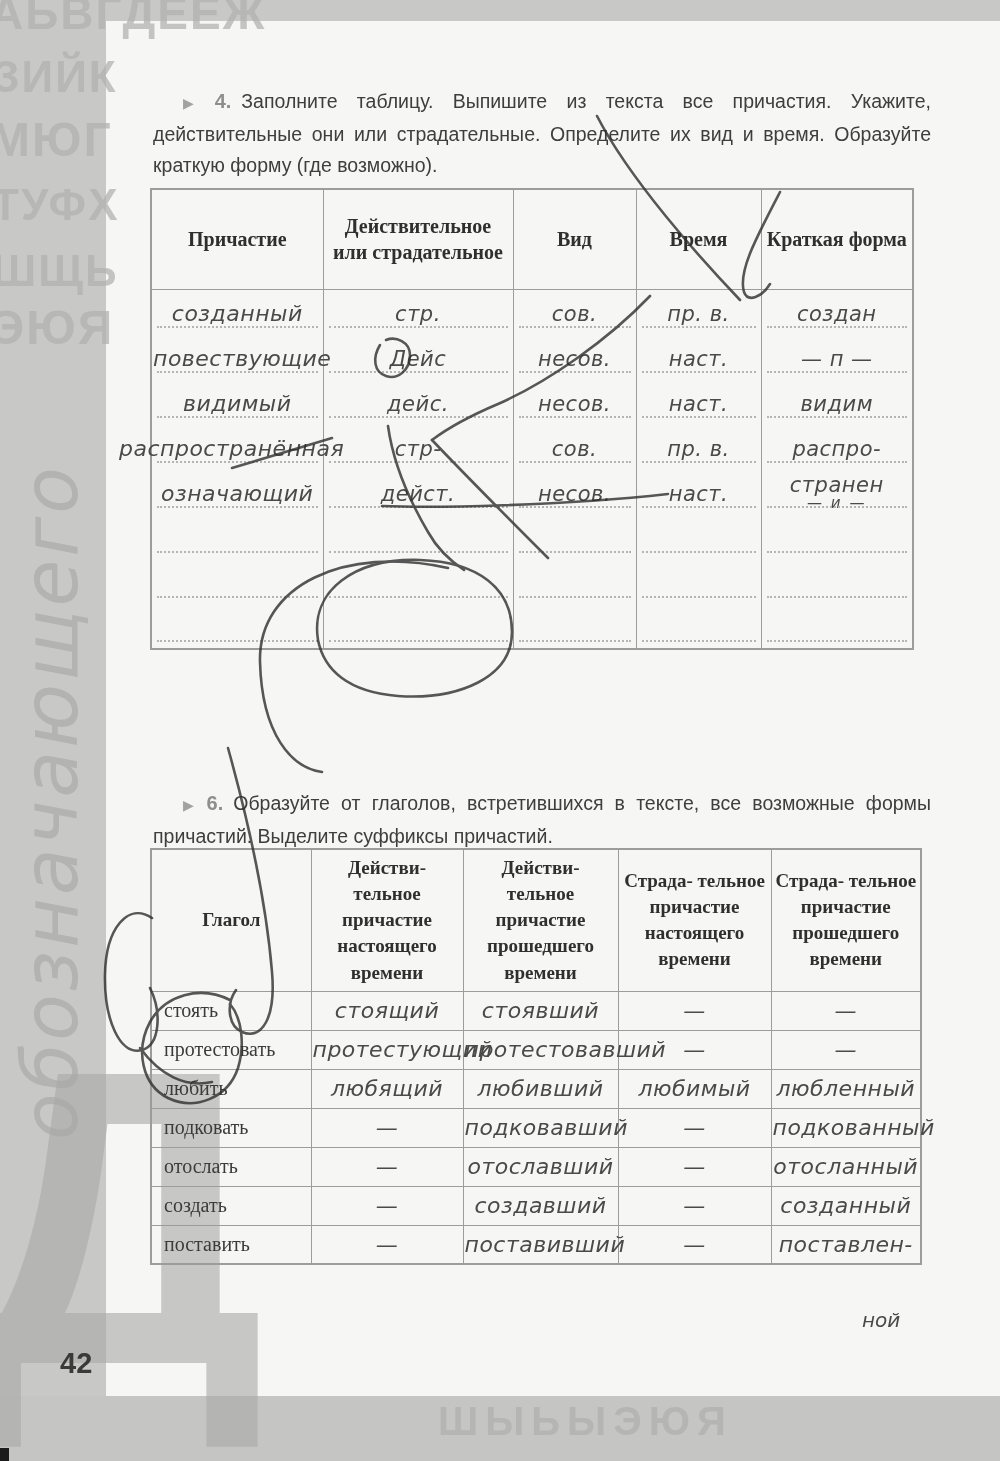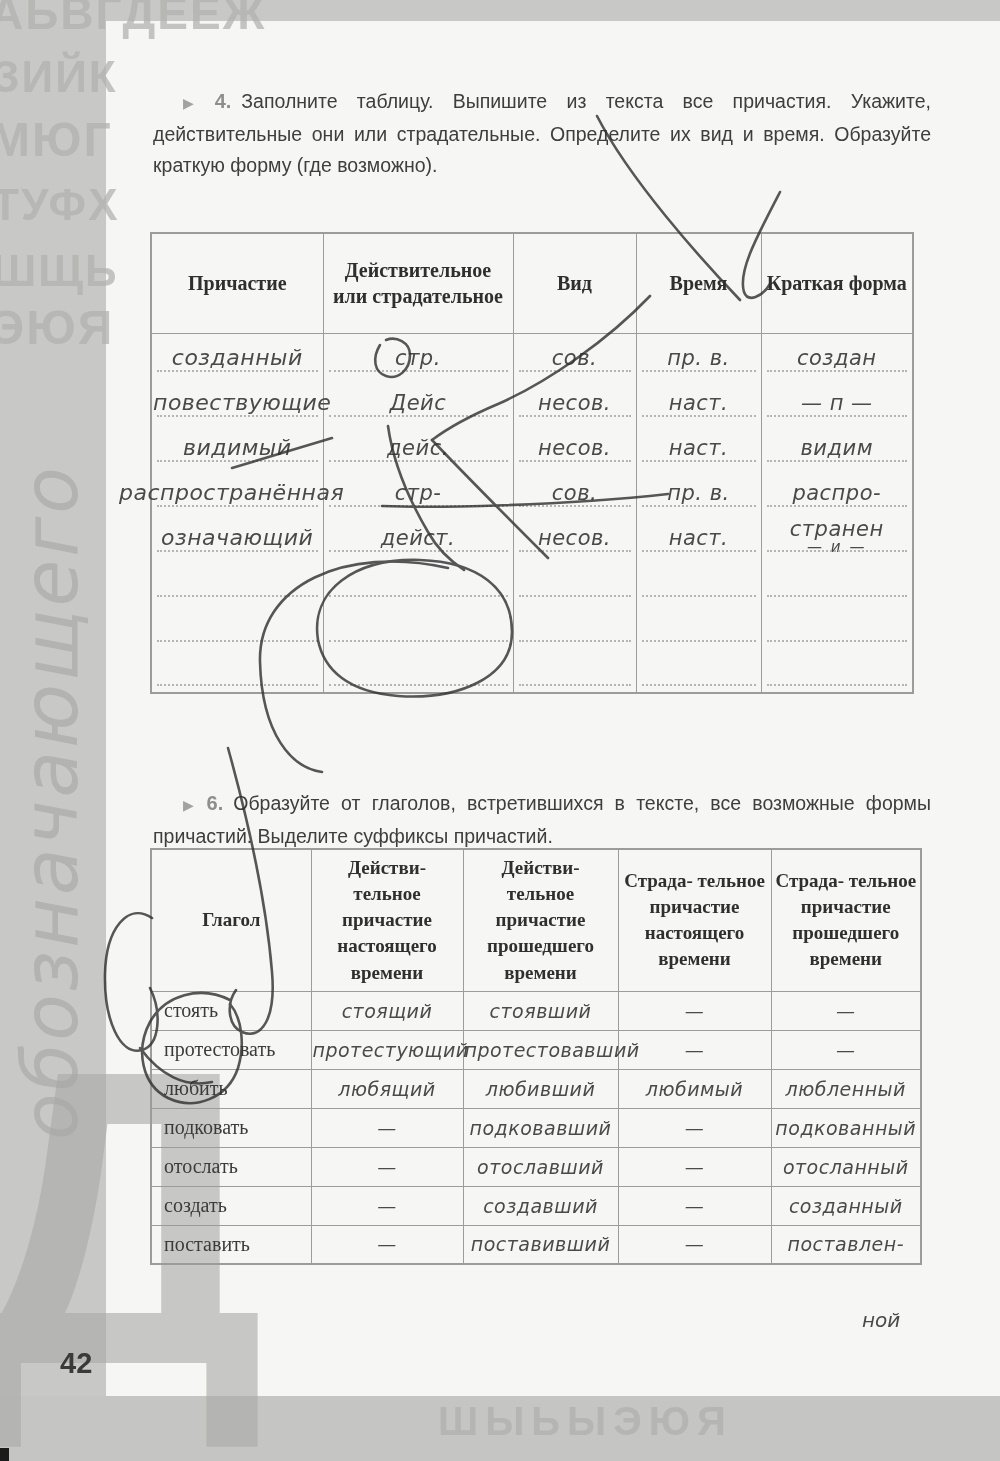--- a/index.html
+++ b/index.html
@@ -24,41 +24,41 @@
   
   .ex{position:absolute;left:153px;width:778px;z-index:3;font-size:19.5px;line-height:31px;
       color:#3e3e3c;text-align:justify;text-indent:30px;hyphens:manual;}
   .ex .marker{font-size:14px;color:#a2a2a0;margin-right:7px;}
   .ex .exnum{font-weight:bold;font-size:20px;color:#8e8e8c;margin-right:10px;}
   
   .twrap{position:absolute;z-index:3;}
   table{border-collapse:collapse;table-layout:fixed;width:100%;}
   th{font-family:"Liberation Serif",serif;font-weight:bold;color:#2f2f2d;
      vertical-align:middle;text-align:center;padding:4px 3px;}
-  .t1{border:2px solid #9c9c9a;margin-top:44px;}
+  .t1{border:2px solid #9c9c9a;}
   .t1 th{font-size:20px;line-height:1.32;border:1.5px solid #9c9c9a;border-bottom:1.6px solid #9c9c9a;}
   .t1 thead tr{height:100px;}
   .t1 tbody tr{height:45px;}
   .t1 tbody td{border-left:1.5px solid #9c9c9a;border-right:1.5px solid #9c9c9a;
                position:relative;vertical-align:bottom;text-align:center;padding-bottom:8px;}
   .t1 tbody td::after{content:"";position:absolute;left:5px;right:5px;bottom:6px;
                       border-bottom:2px dotted #b5b5b3;}
   .t2{border:2px solid #9c9c9a;}
   .t2 th{font-size:19px;line-height:1.38;border:1.5px solid #9c9c9a;}
   .t2 thead tr{height:142px;}
   .t2 tbody tr{height:39px;}
   .t2 tbody td{border:1.5px solid #9c9c9a;vertical-align:middle;text-align:center;overflow:visible;}
   .t2 tbody td.vcell{text-align:left;padding-left:12px;font-family:"Liberation Serif",serif;
                      font-size:20px;color:#3b3b39;}
   
   .hw{font-family:"DejaVu Sans",sans-serif;font-style:italic;color:#4a4a48;
       font-size:21px;letter-spacing:.5px;white-space:nowrap;display:inline-block;}
   .t1 tbody td:first-child .hw{font-size:22px;}
   .t1 tbody tr:nth-child(4) td:first-child .hw{margin-left:-34px;}
-  .t2 .hw{font-size:19px;}
+  .t2 .hw{font-size:22px;}
   .subnote{display:block;font-size:15px;letter-spacing:2px;margin-top:-3px;}
   .hw-note{position:absolute;z-index:4;font-family:"DejaVu Sans",sans-serif;font-style:italic;
            color:#4a4a48;font-size:20px;}
   
   .scribble{position:absolute;left:0;top:0;z-index:9;pointer-events:none;}
 </style>
 </head>
 <body>
 
 <div class="page">

